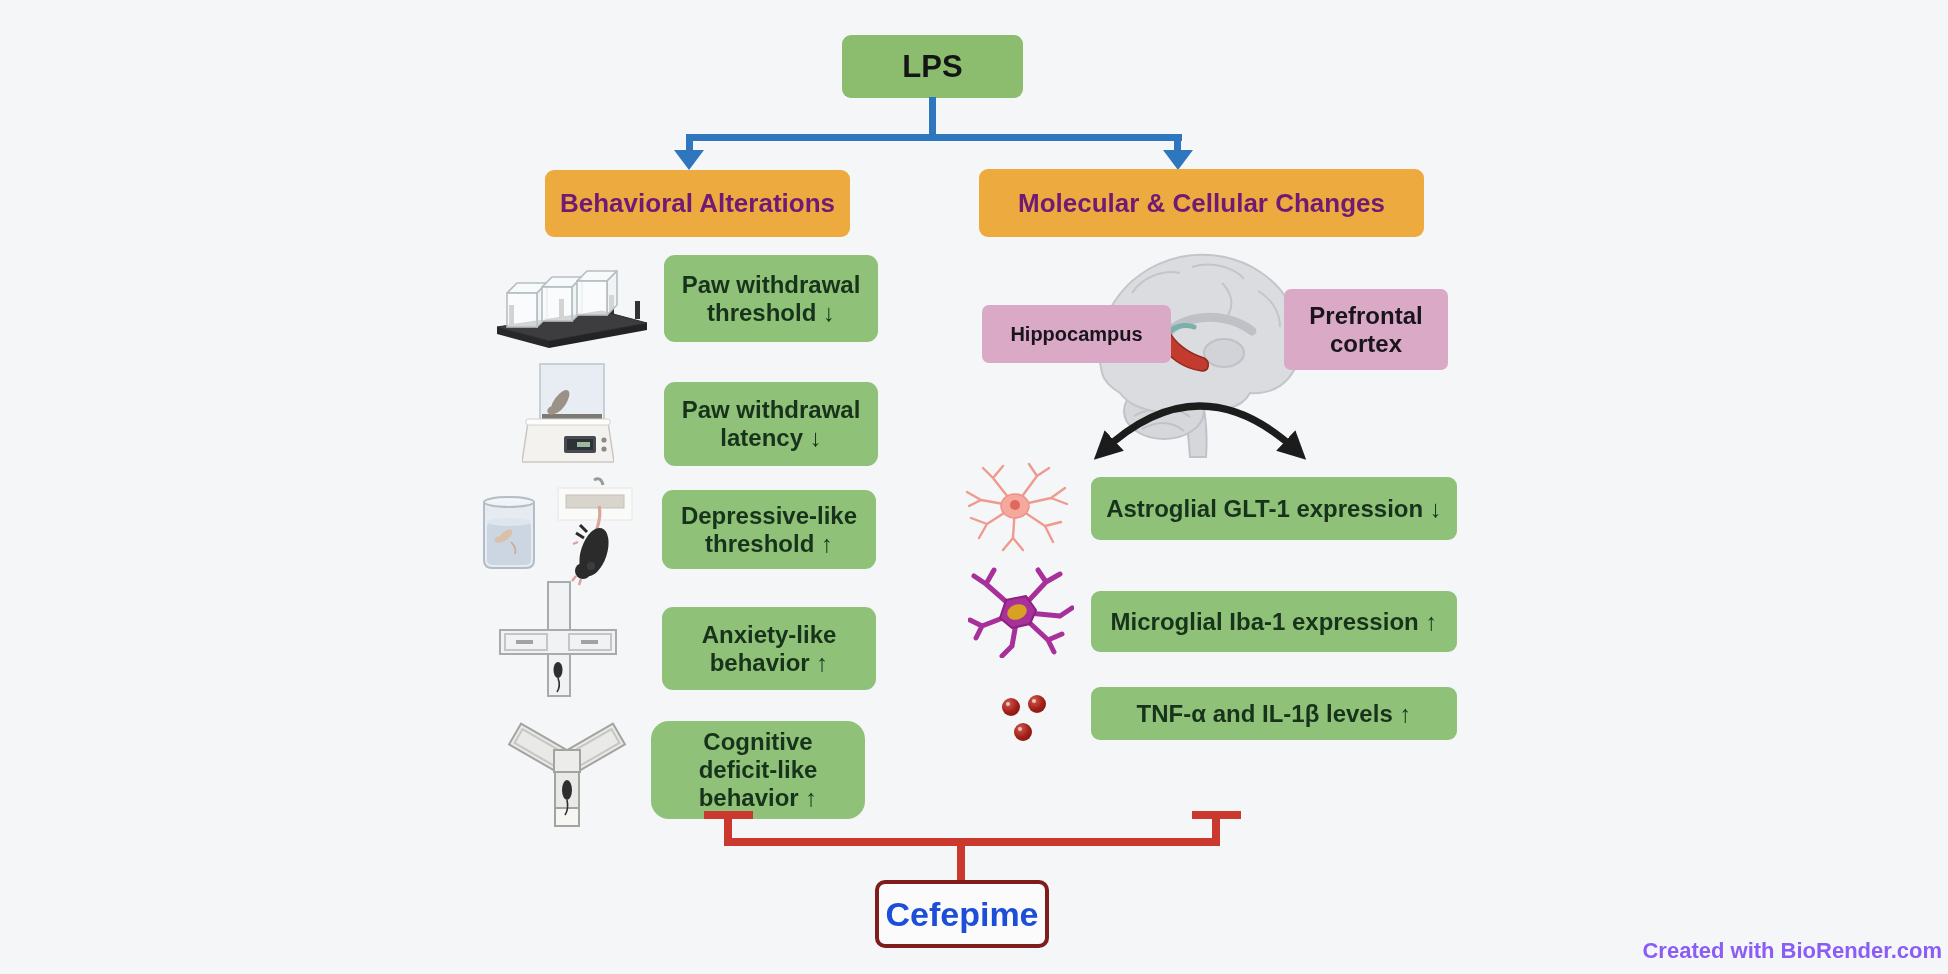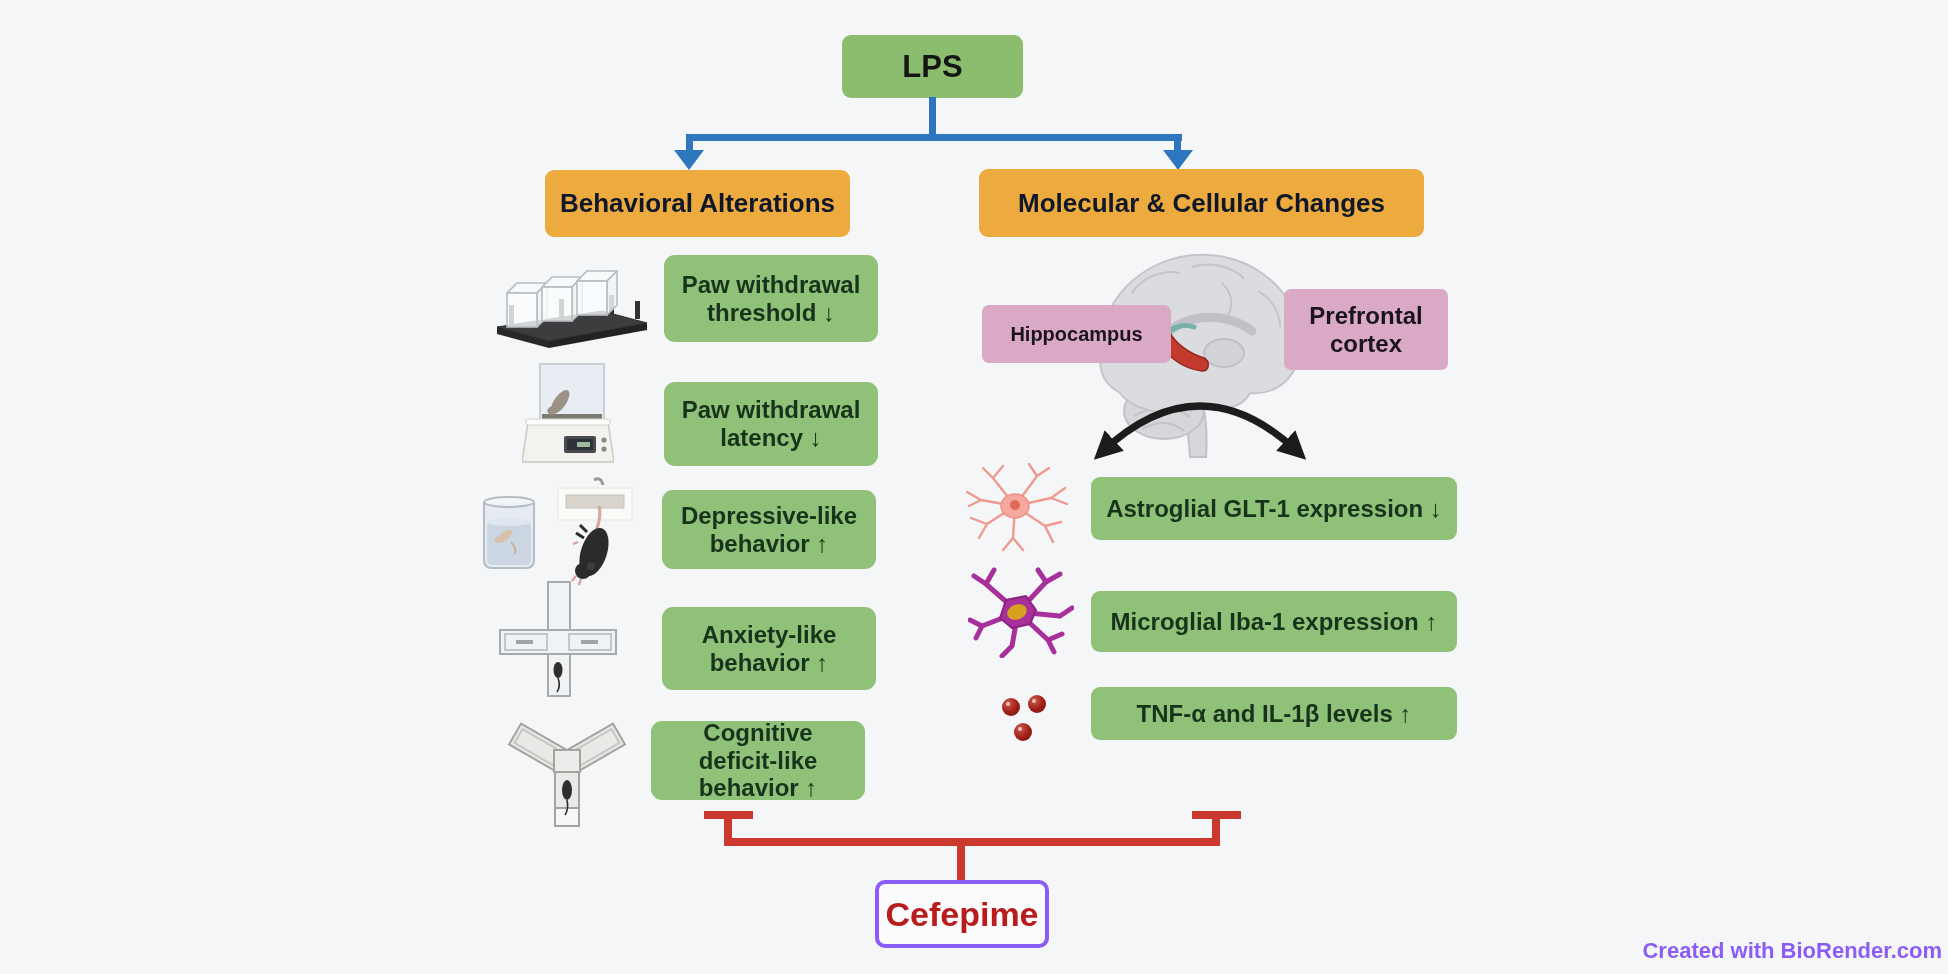--- a/index.html
+++ b/index.html
@@ -5,33 +5,33 @@
   html,body{margin:0;padding:0;background:#e9eaec;}
   #stage{
     position:relative;width:1948px;height:974px;background:#f5f6f8;
     font-family:"Liberation Sans","DejaVu Sans",sans-serif;overflow:hidden;
   }
   .box{
     position:absolute;display:flex;align-items:center;justify-content:center;
     text-align:center;font-weight:bold;border-radius:9px;box-sizing:border-box;
   }
   .green{background:#90c178;color:#17331b;}
-  .orange{background:#edaa3e;color:#0f172a;}
+  .orange{background:#edaa3e;color:#701a75;}
   .pink{background:#d9a9c6;color:#1a141d;z-index:5;}
   .lps{left:842px;top:35px;width:181px;height:63px;font-size:31px;color:#151515;background:#8cbd6e;}
   .hdr-left{left:545px;top:170px;width:305px;height:67px;font-size:26px;}
   .hdr-right{left:979px;top:169px;width:445px;height:68px;font-size:26px;}
   .item-left{width:214px;font-size:24px;line-height:1.16;padding:11px 10px;border-radius:11px;}
   .item-right{width:366px;height:62px;font-size:24px;border-radius:9px;margin-left:16px;}
   .blue{position:absolute;background:#2e76bd;}
   .tri{position:absolute;width:0;height:0;border-left:15px solid transparent;border-right:15px solid transparent;border-top:20px solid #2e76bd;}
   .red{position:absolute;background:#cb382e;}
   .cefepime{
     left:875px;top:880px;width:174px;height:68px;background:#fbfbfb;
-    border:4px solid #8b5cf6;border-radius:10px;color:#b91c1c;font-size:34px;
+    border:4px solid #7f1d1d;border-radius:10px;color:#1d4ed8;font-size:34px;
   }
   .credit{
     position:absolute;right:6px;top:938px;font-weight:bold;font-size:22px;color:#8b5cf6;
   }
   .icon{position:absolute;}
   svg{display:block;}
 </style>
 </head>
 <body>
 
@@ -113,21 +113,21 @@
       <g transform="rotate(18 40 76)">
         <ellipse cx="40" cy="76" rx="13" ry="25" fill="#2b2b2b"></ellipse>
       </g>
       <circle cx="29" cy="95" r="8" fill="#2b2b2b"></circle>
       <circle cx="37" cy="90" r="4" fill="#3d3d3d"></circle>
       <path d="M22,100 l-4,5 M27,103 l-2,6" stroke="#d8a0a0" stroke-width="2.4" fill="none"></path>
       <path d="M30,62 l-8,-5 M33,56 l-7,-7" stroke="#2b2b2b" stroke-width="3" fill="none"></path>
       <path d="M24,66 l-5,2" stroke="#d8a0a0" stroke-width="2.2" fill="none"></path>
     </svg>
   </div>
-  <div class="box green item-left" style="left:662px;top:490px;height:79px;">Depressive-like behavior ↑</div>
+  <div class="box green item-left" style="left:662px;top:490px;height:79px;">Depressive-like threshold ↑</div>
 
   <div class="icon" style="left:496px;top:578px;">
     <svg width="124" height="122" viewBox="0 0 124 122">
       <rect x="52" y="4" width="22" height="114" fill="#f1f2f3" stroke="#a7abae" stroke-width="2"></rect>
       <rect x="4" y="52" width="116" height="24" fill="#f1f2f3" stroke="#a7abae" stroke-width="2"></rect>
       <rect x="54" y="54" width="18" height="20" fill="#f1f2f3"></rect>
       <rect x="9" y="56" width="42" height="16" fill="none" stroke="#c3c6c9" stroke-width="2"></rect>
       <rect x="73" y="56" width="42" height="16" fill="none" stroke="#c3c6c9" stroke-width="2"></rect>
       <rect x="20" y="62" width="17" height="4" fill="#9fa3a6"></rect>
       <rect x="85" y="62" width="17" height="4" fill="#9fa3a6"></rect>
@@ -147,21 +147,21 @@
         <rect x="63" y="48" width="24" height="62" fill="#e9e9e7" stroke="#a3a3a0" stroke-width="2"></rect>
         <rect x="67" y="52" width="16" height="54" fill="none" stroke="#c6c6c3" stroke-width="2"></rect>
       </g>
       <rect x="63" y="52" width="24" height="60" fill="#e9e9e7" stroke="#a3a3a0" stroke-width="2"></rect>
       <rect x="63" y="94" width="24" height="18" fill="#f6f6f4" stroke="#a3a3a0" stroke-width="2"></rect>
       <rect x="62" y="36" width="26" height="22" fill="#ececea" stroke="#a3a3a0" stroke-width="2"></rect>
       <ellipse cx="75" cy="76" rx="5" ry="10" fill="#2e2e2e"></ellipse>
       <path d="M75,86 q2,9 -2,15" stroke="#2e2e2e" stroke-width="1.6" fill="none"></path>
     </svg>
   </div>
-  <div class="box green item-left" style="left:651px;top:721px;height:79px;">Cognitive deficit-like behavior ↑</div>
+  <div class="box green item-left" style="left:651px;top:721px;height:98px;border-radius:18px;">Cognitive deficit-like behavior ↑</div>
 
   <div class="icon" style="left:1072px;top:243px;">
     <svg width="250" height="220" viewBox="0 0 250 220">
       <path d="M126,142 C132,160 136,185 134,214 L118,214 C116,188 114,162 110,146 Z" fill="#d6d7db" stroke="#c1c2c8" stroke-width="2"></path>
       <ellipse cx="92" cy="168" rx="40" ry="28" fill="#d6d7db" stroke="#c1c2c8" stroke-width="2"></ellipse>
       <path d="M60,158 C75,148 105,148 120,160 M62,173 C80,163 105,163 118,174 M70,186 C85,178 100,178 112,188" stroke="#c1c2c8" stroke-width="2" fill="none"></path>
       <path d="M30,130 C18,82 48,28 108,14 C168,2 222,40 228,92 C232,128 210,152 178,150 C170,166 142,172 126,160 C104,176 62,170 48,150 C38,144 32,138 30,130 Z" fill="#dbdce0" stroke="#c4c5cb" stroke-width="2"></path>
       <path d="M60,50 C70,34 92,26 108,30 M120,24 C140,18 162,24 172,36 M186,48 C200,56 208,70 208,84 M48,74 C44,92 46,108 54,120 M150,40 C160,50 162,62 156,72" stroke="#c4c5cb" stroke-width="2" fill="none"></path>
       <path d="M92,96 C104,72 152,66 180,88" stroke="#c0c1c7" stroke-width="9" fill="none" stroke-linecap="round"></path>
       <ellipse cx="152" cy="110" rx="20" ry="14" fill="#d2d3d8" stroke="#c0c1c7" stroke-width="2"></ellipse>

